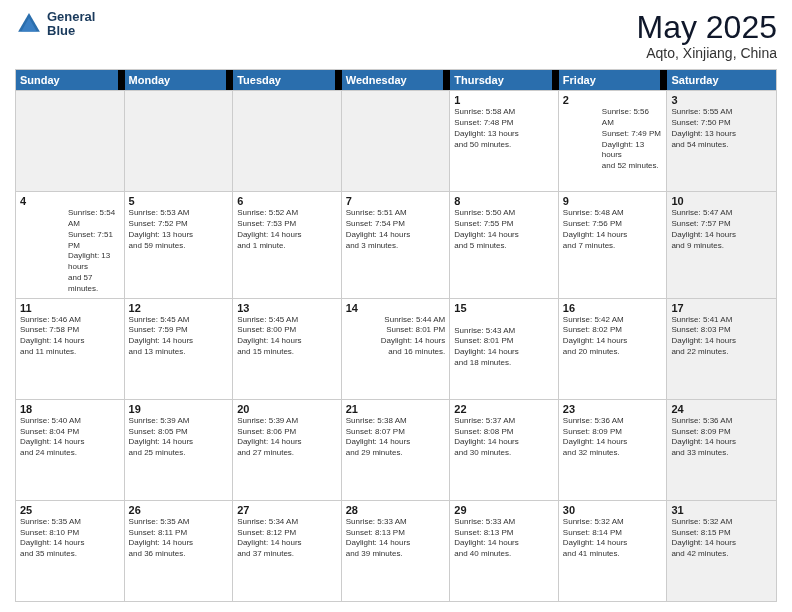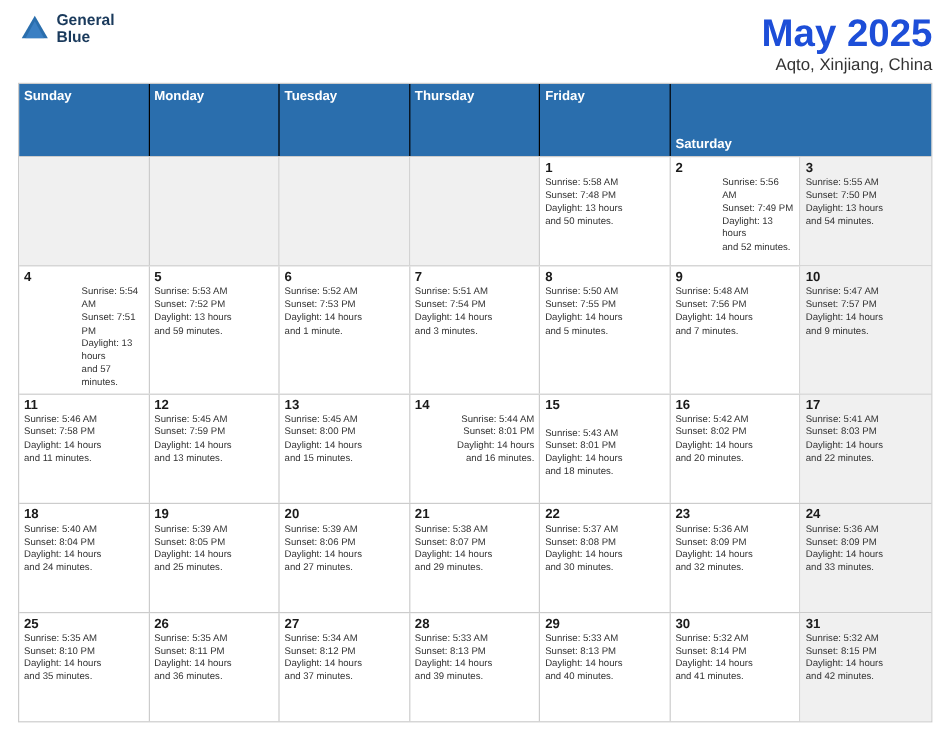--- a/index.html
+++ b/index.html
@@ -38,22 +38,22 @@
     }
     .logo-icon {
       width: 28px;
       height: 28px;
     }
     .title-block {
       text-align: right;
     }
     .main-title {
       font-size: 32px;
-      font-weight: bold;
-      color: #1d4ed8;
+      font-weight: normal;
+      color: #0f172a;
       line-height: 1.1;
     }
     .subtitle {
       font-size: 14px;
       color: #333;
     }
     .calendar {
       flex: 1;
       display: flex;
       flex-direction: column;
@@ -63,23 +63,23 @@
       display: grid;
       grid-template-columns: repeat(7, 1fr);
       background: #2a6ead;
     }
     .cal-header-cell {
       color: #fff;
       font-size: 11px;
       font-weight: bold;
       padding: 4px 4px;
       text-align: left;
-      border-right: 1px solid #000000;
-    }
-    .cal-header-cell:last-child { border-right: none; margin-top: 40px; }
+      border-right: 7px solid #000000;
+    }
+    .cal-header-cell:last-child { border-right: none; }
     .cal-body {
       flex: 1;
       display: flex;
       flex-direction: column;
     }
     .cal-week {
       display: grid;
       grid-template-columns: repeat(7, 1fr);
       flex: 1;
       border-top: 1px solid #ccc;
@@ -127,20 +127,21 @@
       <div class="main-title">May 2025</div>
       <div class="subtitle">Aqto, Xinjiang, China</div>
     </div>
   </div>
 
   <div class="calendar">
     <div class="cal-header-row">
     <div class="cal-header-cell">Sunday</div>
         <div class="cal-header-cell">Monday</div>
         <div class="cal-header-cell">Tuesday</div>
+        <div class="cal-header-cell">Wednesday</div>
         <div class="cal-header-cell">Thursday</div>
         <div class="cal-header-cell">Friday</div>
         <div class="cal-header-cell">Saturday</div>
       </div>
     <div class="cal-body">
     <div class="cal-week">
           <div class="cal-cell shaded empty"></div>
           <div class="cal-cell shaded empty"></div>
           <div class="cal-cell shaded empty"></div>
           <div class="cal-cell shaded empty"></div>

